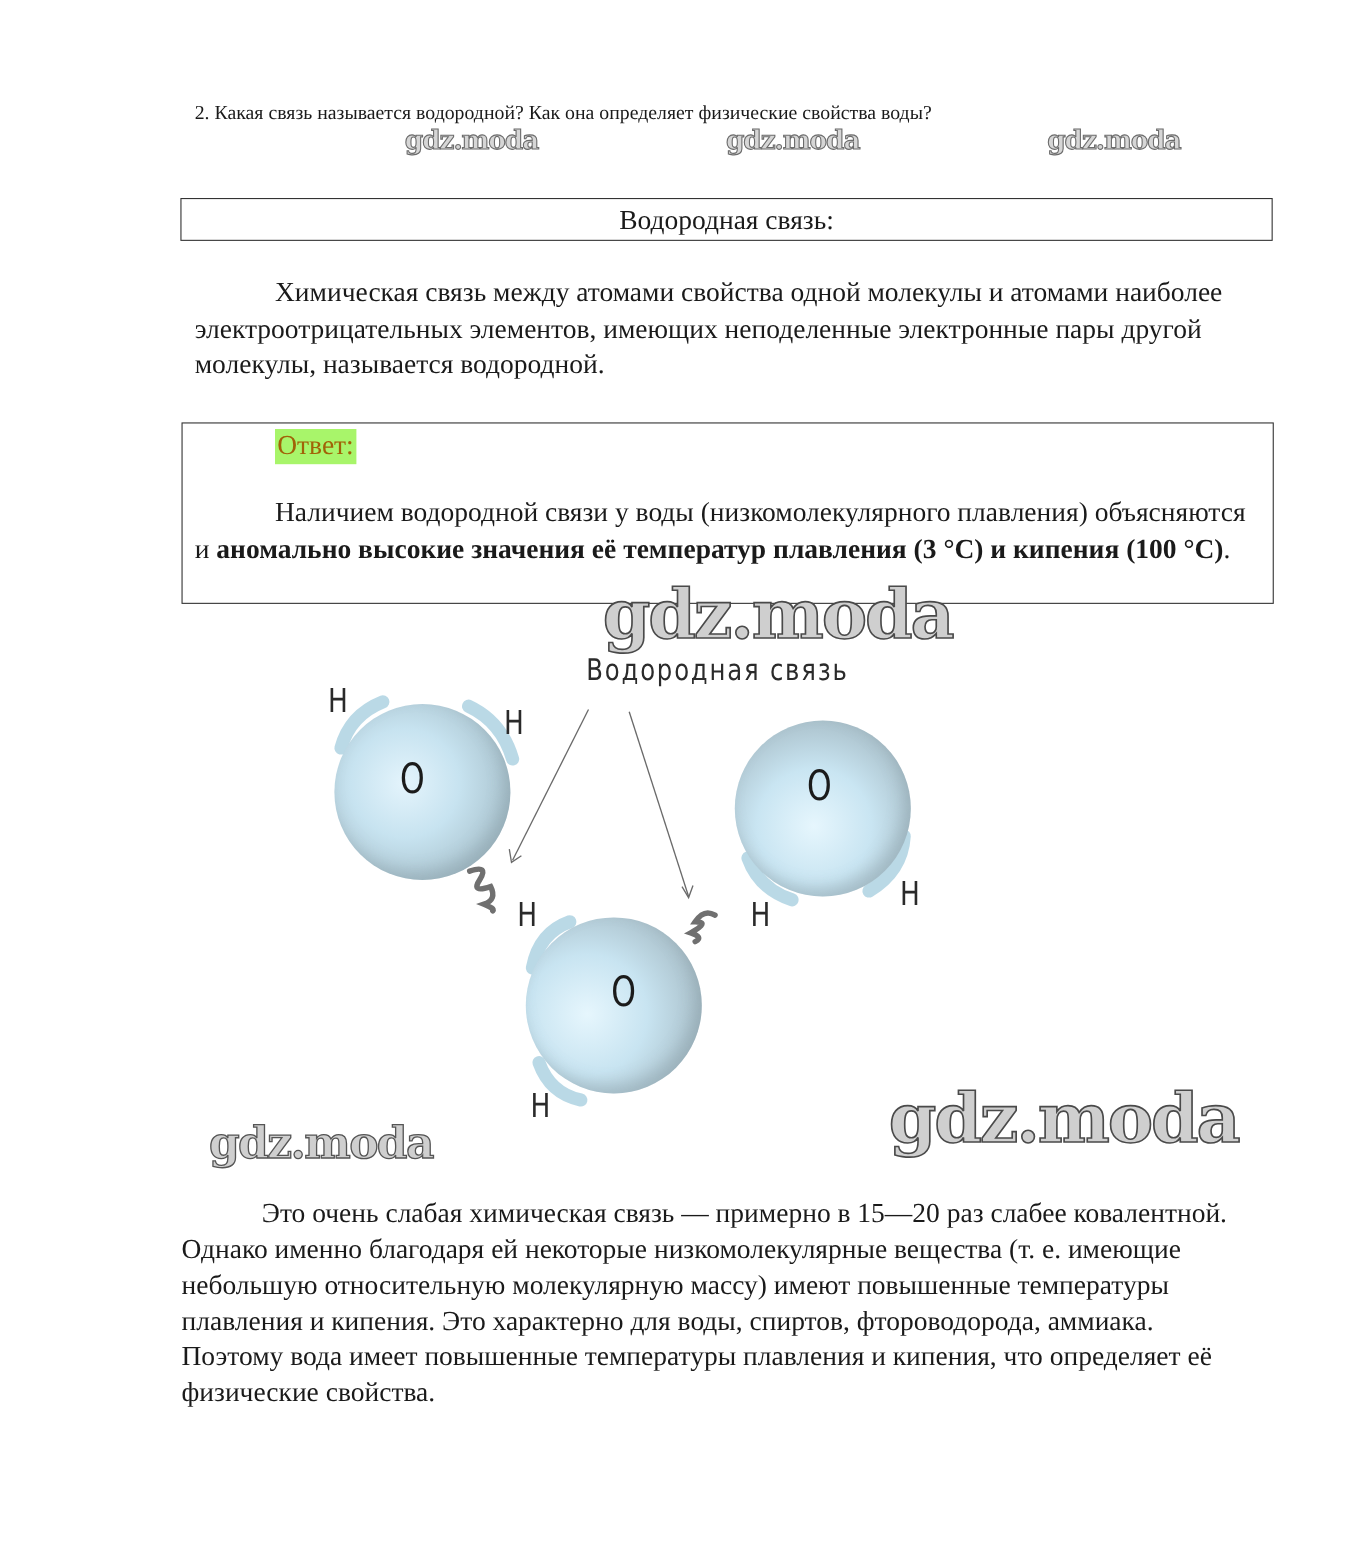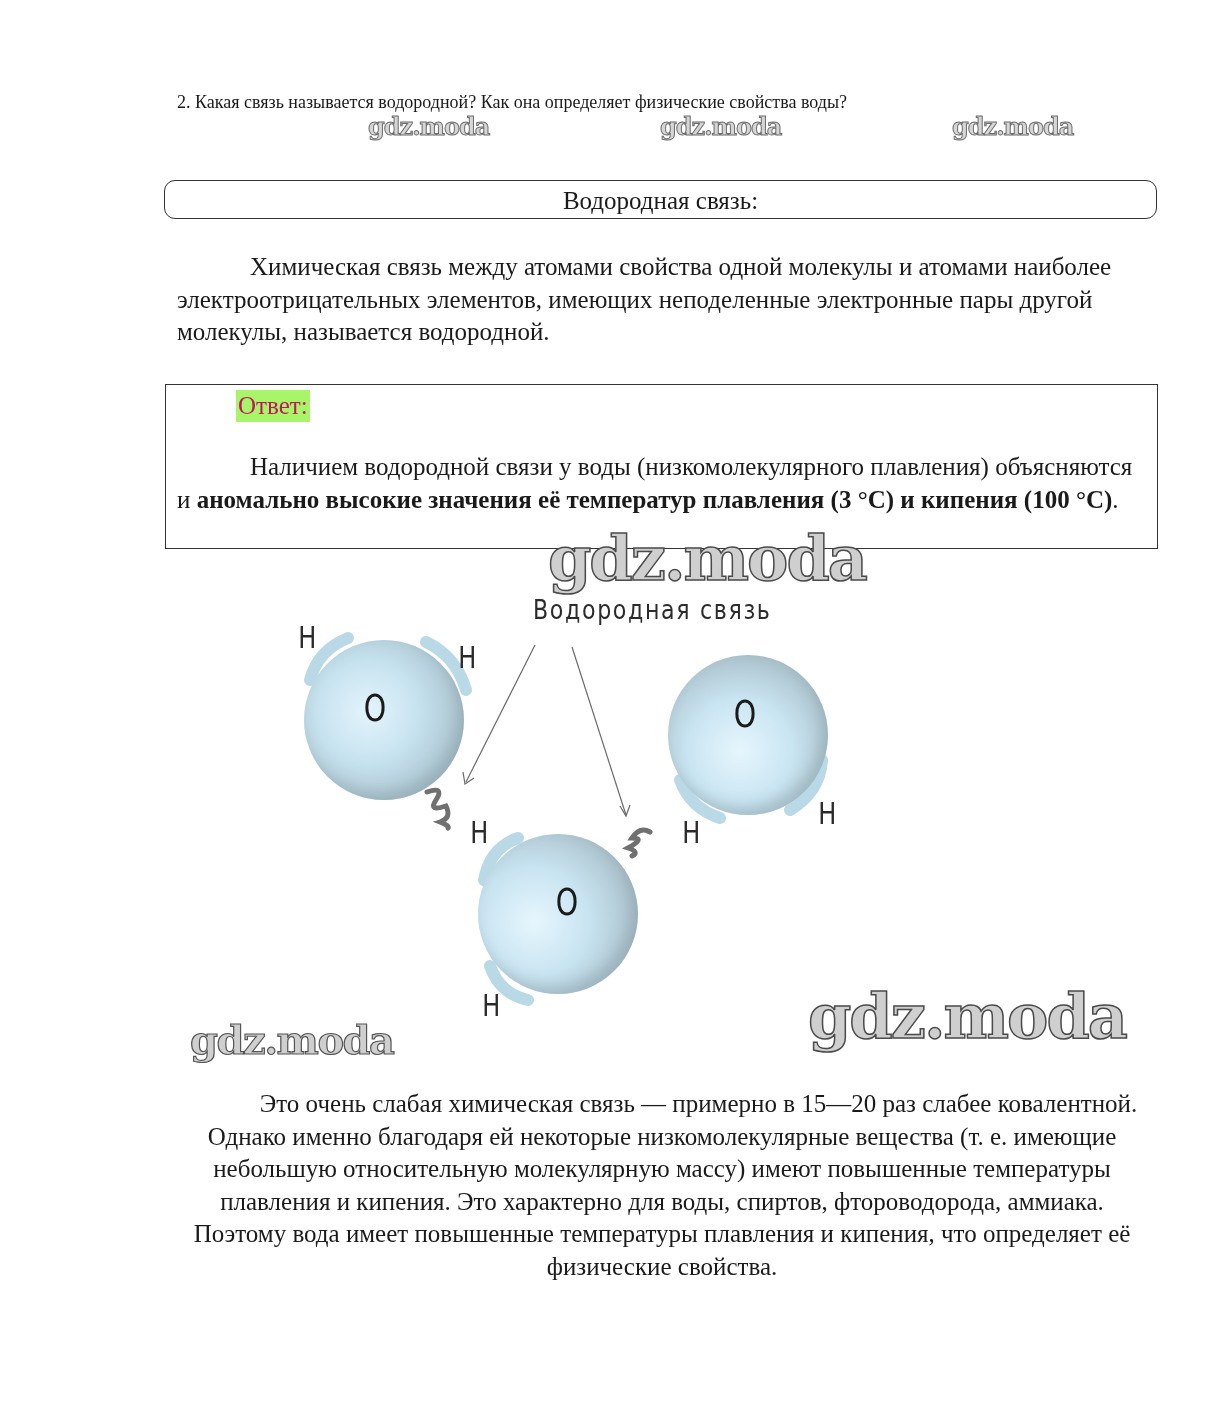--- a/index.html
+++ b/index.html
@@ -8,40 +8,40 @@
   .abs { position: absolute; }
   .question { left: 177px; top: 86px; width: 940px; font-size: 18px; line-height: 33px; }
   .wm-small { font-family: "DejaVu Serif", serif; font-weight: bold; font-size: 24px;
               color: #d6d6d6; -webkit-text-stroke: 1px #6c6c6c; letter-spacing: -1px; }
   .wm-big { font-family: "DejaVu Serif", serif; font-weight: bold; font-size: 62px;
             color: #cfcfcf; -webkit-text-stroke: 1.5px #4a4a4a; letter-spacing: -2px; }
   .wm-mid { font-family: "DejaVu Serif", serif; font-weight: bold; font-size: 40px;
             color: #cfcfcf; -webkit-text-stroke: 1.2px #555; letter-spacing: -1.5px; }
   .box { border: 1.5px solid #333; box-sizing: border-box; background: transparent; }
   .box-title { left: 164px; top: 180px; width: 993px; height: 39px;
-               text-align: center; font-size: 25px; line-height: 39px; border-radius: 11px; }
+               text-align: center; font-size: 25px; line-height: 39px; }
   .para { font-size: 25px; line-height: 32.5px; }
   .indent { text-indent: 73px; }
   .definition { left: 177px; top: 251px; width: 970px; }
   .answer-box { left: 165px; top: 384px; width: 993px; height: 165px; }
-  .answer-label { left: 236px; top: 390px; font-size: 25px; line-height: 32px;
-                  background: #a8f56a; padding: 0 2px; color: #be185d; }
+  .answer-label { left: 250px; top: 390px; font-size: 25px; line-height: 32px;
+                  background: #a8f56a; padding: 0 2px; color: #a16207; }
   .answer-text { left: 177px; top: 451px; width: 970px; }
   .bold { font-weight: bold; }
   .diagram-label { left: 533px; top: 594px; font-family: "DejaVu Sans", sans-serif;
                    font-size: 27px; letter-spacing: 2px; color: #2b2b2b; transform: scaleX(0.82);
                    transform-origin: left top; }
   .sphere { border-radius: 50%;
             background: radial-gradient(circle at 40% 45%, #e4f4fc 0%, #c7e3f0 38%, #a9c2cd 75%, #9fb2bb 100%);
             box-shadow: inset -6px -8px 14px rgba(120,140,150,0.35); }
   .atom-label { font-family: "DejaVu Sans", sans-serif; font-size: 38px; color: #1b1b1b;
                 transform: scaleX(0.75); }
   .h-label { font-family: "DejaVu Sans", sans-serif; font-size: 30px; color: #2a2a2a;
              transform: scaleX(0.8); }
-  .conclusion { left: 177px; top: 1088px; width: 970px; text-align: center; }
+  .conclusion { left: 165px; top: 1088px; width: 970px; }
   svg.abs { overflow: visible; }
 </style>
 </head>
 <body>
 
 <div class="abs question">2. Какая связь называется водородной? Как она определяет физические свойства воды?</div>
 
 <div class="abs wm-small" style="left:368px; top:112px;">gdz.moda</div>
 <div class="abs wm-small" style="left:660px; top:112px;">gdz.moda</div>
 <div class="abs wm-small" style="left:952px; top:112px;">gdz.moda</div>

